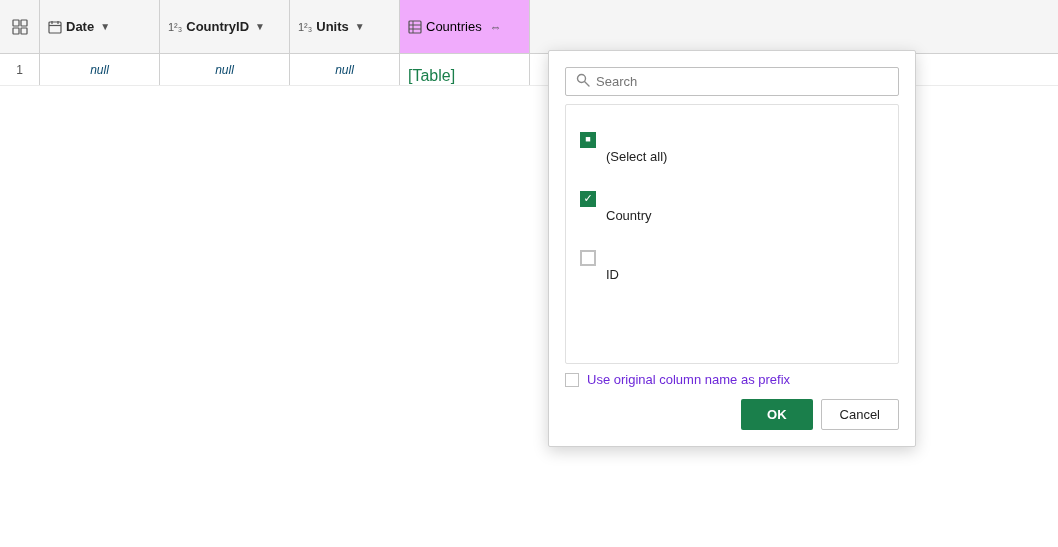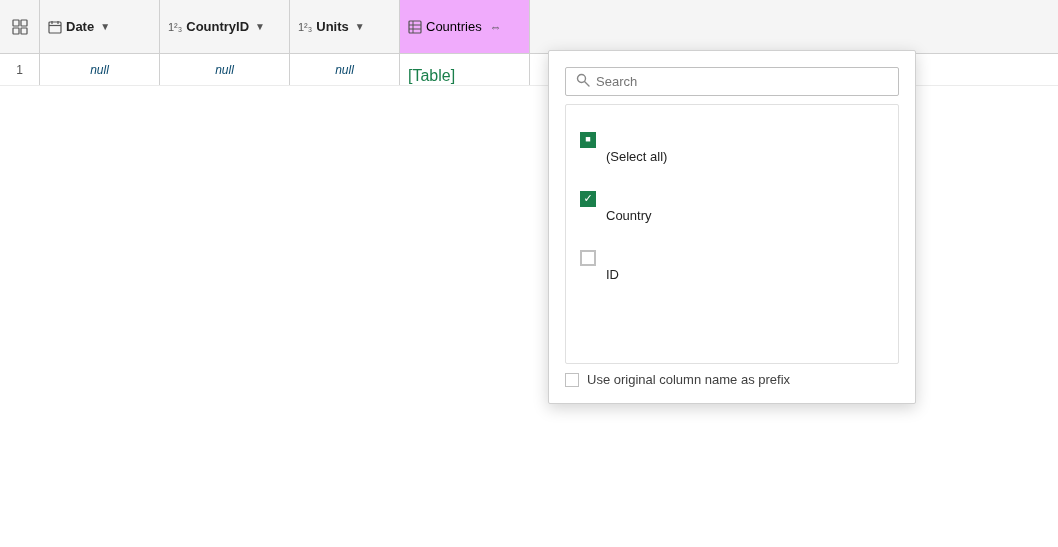--- a/index.html
+++ b/index.html
@@ -255,21 +255,21 @@
     .cb-small {
       width: 14px;
       height: 14px;
       border: 1.5px solid #c0c0c0;
       background: #fff;
       flex-shrink: 0;
     }
 
     .prefix-label {
       font-size: 13px;
-      color: #404040;
+      color: #6d28d9;
     }
 
     .dialog-buttons {
       display: flex;
       justify-content: flex-end;
       gap: 8px;
       margin-top: 4px;
     }
 
     .btn-ok {
@@ -394,16 +394,20 @@
           <span class="checkbox-label">ID</span>
         </div>
 
       </div>
 
       <div class="prefix-row">
         <div class="cb-small"></div>
         <span class="prefix-label">Use original column name as prefix</span>
       </div>
 
+      <div class="dialog-buttons">
+        <button class="btn-ok">OK</button>
+        <button class="btn-cancel">Cancel</button>
+      </div>
 
     </div>
   </div>
 </div>
 
 </body></html>

